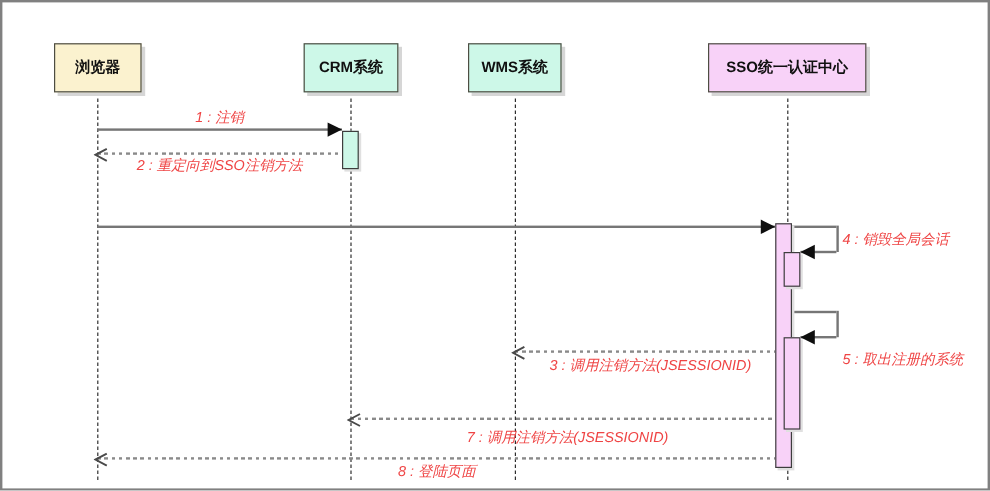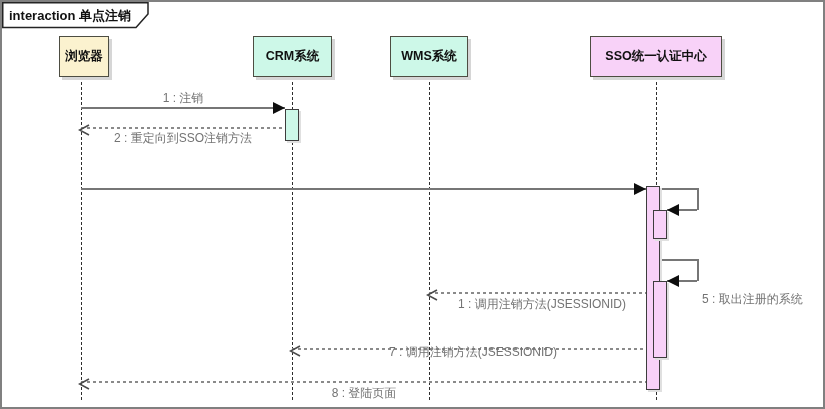--- a/index.html
+++ b/index.html
@@ -59,37 +59,31 @@
     border-left:12px solid #0e0e0e;
   }
   .arrow-solid-left{
     position:absolute;width:0;height:0;
     border-top:6px solid transparent;border-bottom:6px solid transparent;
     border-right:12px solid #0e0e0e;
   }
   .arrow-open{position:absolute;width:12px;height:12px;}
   .msg-label{
     position:absolute;
-    font-size:12px;color:#737373;white-space:nowrap;
+    font-size:12px;color:#ef4444;white-space:nowrap;font-style:italic;
   }
   .centered{text-align:center;}
 </style>
 </head>
 <body>
 
 <div class="canvas">
 
   <div class="frame-border"></div>
 
-  <div class="frame-label">
-    <svg width="150" height="27" viewBox="0 0 150 27">
-      <path d="M0.75,0.75 H146 V12 L134,25.5 H0.75 Z" fill="#ffffff" stroke="#242424" stroke-width="1.5"></path>
-    </svg>
-    <span class="title-text">interaction 单点注销</span>
-  </div>
 
   <div class="lifeline" style="left:81px;"></div>
   <div class="lifeline" style="left:292px;"></div>
   <div class="lifeline" style="left:429px;"></div>
   <div class="lifeline" style="left:656px;"></div>
 
   <div class="line-solid" style="left:81px;top:107px;width:204px;"></div>
   <div class="arrow-solid-right" style="left:273px;top:102px;"></div>
   <div class="msg-label centered" style="left:103px;top:90px;width:160px;">1 : 注销</div>
 
@@ -101,57 +95,58 @@
   </div>
   <div class="msg-label centered" style="left:60px;top:130px;width:246px;text-align:center;">2 : 重定向到SSO注销方法</div>
 
   <div class="line-solid" style="left:81px;top:188px;width:565px;"></div>
   <div class="arrow-solid-right" style="left:634px;top:183px;"></div>
 
   <div class="line-solid" style="left:660px;top:188px;width:37px;"></div>
   <div class="seg-v" style="left:697px;top:188px;height:22px;"></div>
   <div class="line-solid" style="left:667px;top:209px;width:30px;"></div>
   <div class="arrow-solid-left" style="left:667px;top:204px;"></div>
+  <div class="msg-label" style="left:702px;top:191px;">4 : 销毁全局会话</div>
 
   <div class="line-solid" style="left:660px;top:259px;width:37px;"></div>
   <div class="seg-v" style="left:697px;top:259px;height:22px;"></div>
   <div class="line-solid" style="left:667px;top:280px;width:30px;"></div>
   <div class="arrow-solid-left" style="left:667px;top:275px;"></div>
   <div class="msg-label" style="left:702px;top:259px;margin-top:32px;">5 : 取出注册的系统</div>
 
   <div class="line-dashed" style="left:429px;top:292px;width:217px;"></div>
   <div class="arrow-open" style="left:426px;top:287px;">
     <svg width="12" height="12" viewBox="0 0 12 12">
         <path d="M11 1 L1.5 6 L11 11" stroke="#4a4a4a" stroke-width="1.6" fill="none"></path>
       </svg>
   </div>
-  <div class="msg-label centered" style="left:432px;top:296px;width:220px;">1 : 调用注销方法(JSESSIONID)</div>
+  <div class="msg-label centered" style="left:432px;top:296px;width:220px;">3 : 调用注销方法(JSESSIONID)</div>
 
   <div class="line-dashed" style="left:292px;top:348px;width:354px;"></div>
   <div class="arrow-open" style="left:289px;top:343px;">
     <svg width="12" height="12" viewBox="0 0 12 12">
         <path d="M11 1 L1.5 6 L11 11" stroke="#4a4a4a" stroke-width="1.6" fill="none"></path>
       </svg>
   </div>
-  <div class="msg-label centered" style="left:363px;top:344px;width:220px;">7 : 调用注销方法(JSESSIONID)</div>
+  <div class="msg-label centered" style="left:363px;top:356px;width:220px;">7 : 调用注销方法(JSESSIONID)</div>
 
   <div class="line-dashed" style="left:81px;top:381px;width:565px;"></div>
   <div class="arrow-open" style="left:78px;top:376px;">
     <svg width="12" height="12" viewBox="0 0 12 12">
         <path d="M11 1 L1.5 6 L11 11" stroke="#4a4a4a" stroke-width="1.6" fill="none"></path>
       </svg>
   </div>
   <div class="msg-label centered" style="left:284px;top:385px;width:160px;">8 : 登陆页面</div>
 
   <div class="activation" style="left: 285px; top: 109px; height: 32px; background-color: rgb(205, 248, 232);"></div>
   <div class="activation" style="left: 646px; top: 186px; height: 204px; background-color: rgb(248, 210, 248);"></div>
   <div class="activation" style="left: 653px; top: 210px; height: 29px; background-color: rgb(248, 210, 248);"></div>
   <div class="activation" style="left: 653px; top: 281px; height: 77px; background-color: rgb(248, 210, 248);"></div>
 
-  <div class="head" style="left: 45px; top: 36px; width: 50px; background-color: rgb(251, 242, 207); margin-left: 14px;">
+  <div class="head" style="left: 45px; top: 36px; width: 73px; background-color: rgb(251, 242, 207);">
     <span class="head-label">浏览器</span>
   </div>
   <div class="head" style="left: 253px; top: 36px; width: 79px; background-color: rgb(205, 248, 232);">
     <span class="head-label">CRM系统</span>
   </div>
   <div class="head" style="left: 390px; top: 36px; width: 78px; background-color: rgb(205, 248, 232);">
     <span class="head-label">WMS系统</span>
   </div>
   <div class="head" style="left: 590px; top: 36px; width: 132px; background-color: rgb(248, 210, 248);">
     <span class="head-label">SSO统一认证中心</span>

